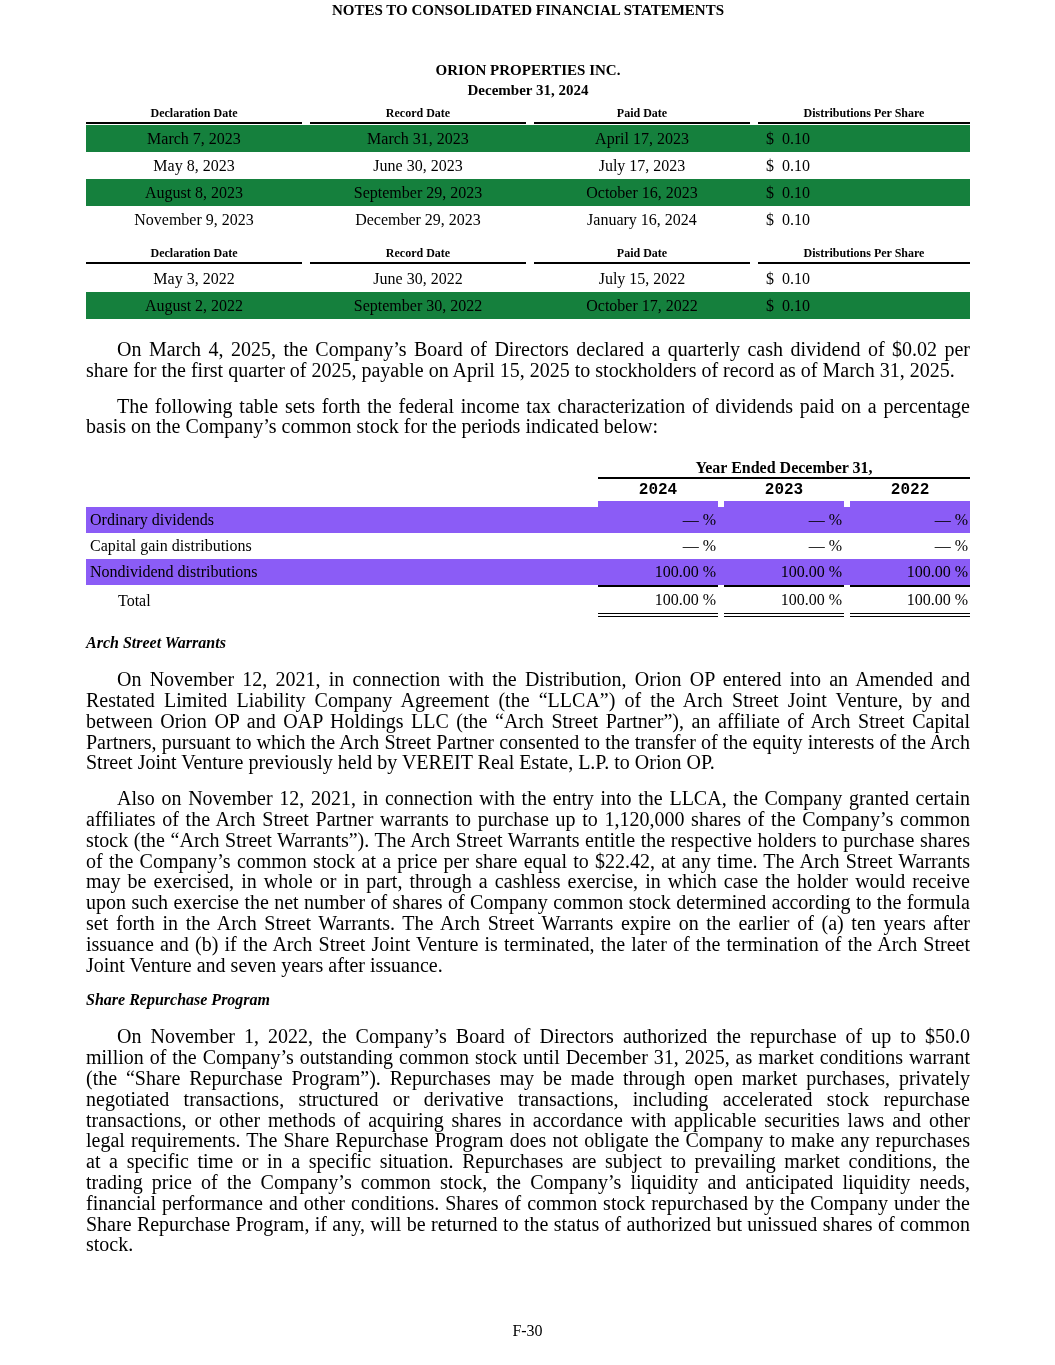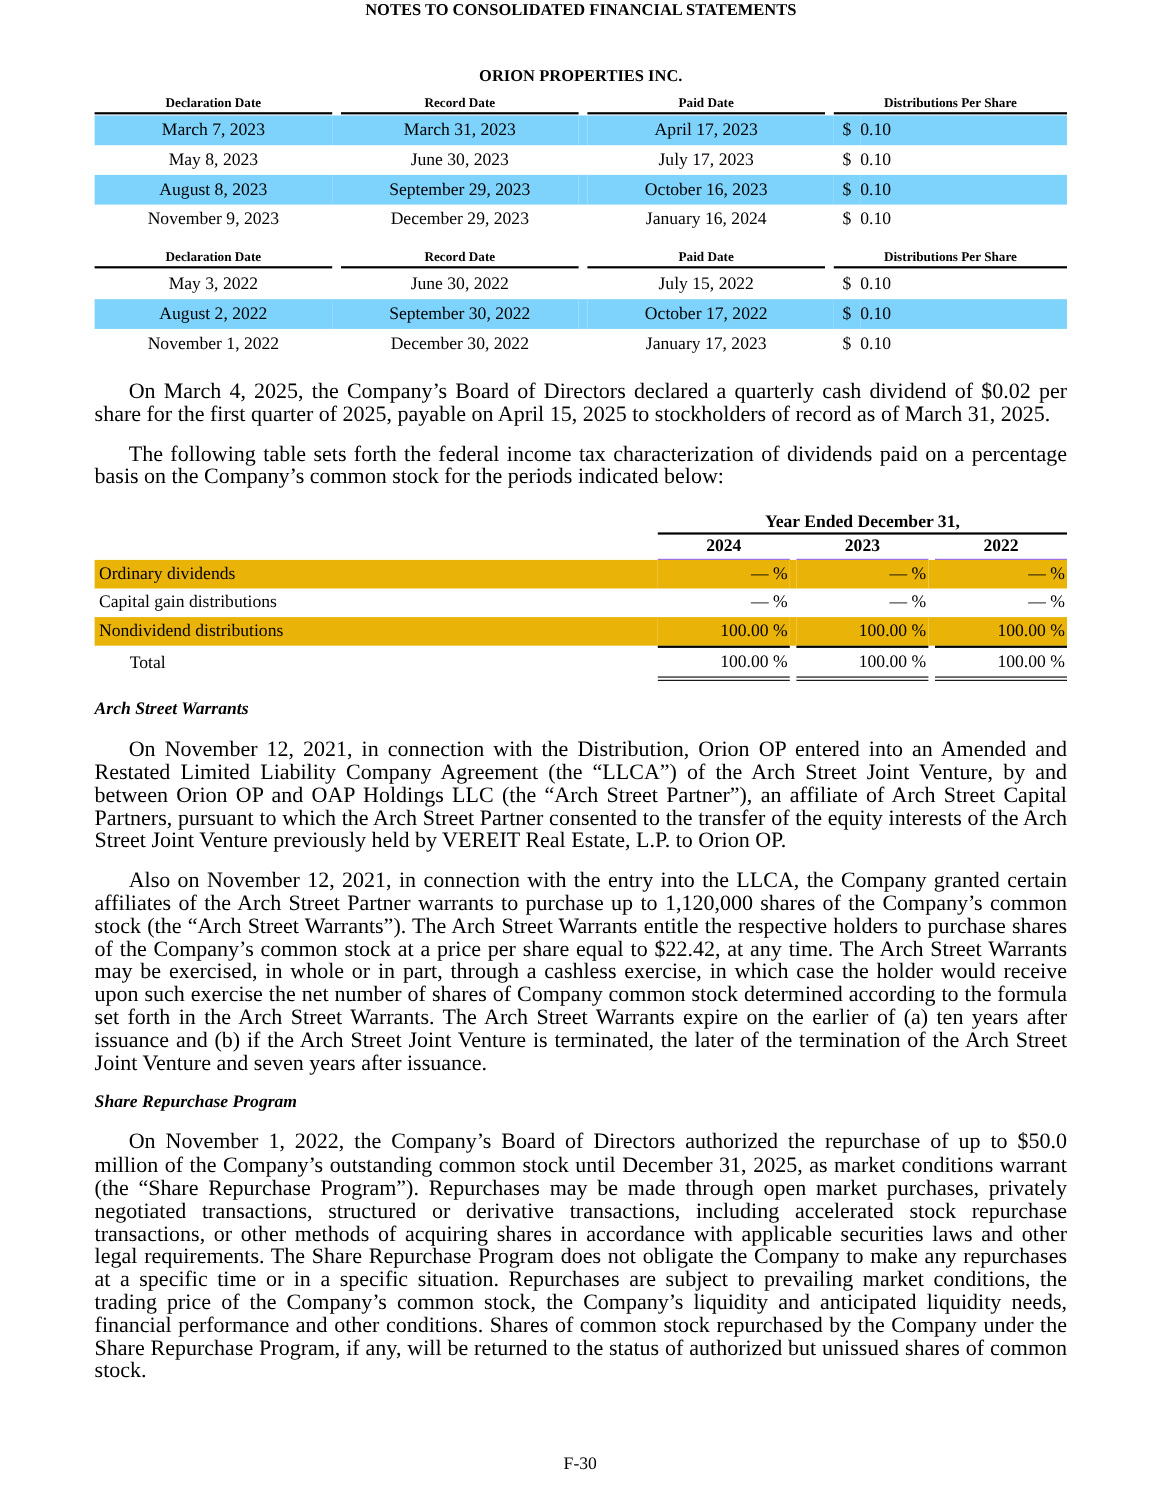--- a/index.html
+++ b/index.html
@@ -12,50 +12,51 @@
   .hdr1 { margin-top: 40px; }
 
   
   table.dist { width: 884px; border-collapse: separate; border-spacing: 0; table-layout: fixed; }
   table.dist th {
     font-size: 12px; font-weight: bold; text-align: center; padding: 0; height: 18px;
     vertical-align: bottom; padding-bottom: 1px;
   }
   table.dist th .rule { display: block; border-bottom: 2px solid #000; margin-top: 1px; }
   table.dist td { font-size: 16px; height: 27px; padding: 0; vertical-align: middle; }
-  table.dist tr.shade td { background: #7dd3fc; }
+  table.dist tr.shade td { background: #15803d; }
   .c-center { text-align: center; }
   .c-dollar { text-align: left; padding-left: 8px !important; }
   .c-right { text-align: left; padding-right: 6px !important; }
 
   p.body {
     font-size: 20px; line-height: 20.8px; text-align: justify; margin: 0;
     text-indent: 31px;
   }
   .section-title { font-size: 16px; font-weight: bold; font-style: italic; line-height: 20px; }
 
   
   table.tax { width: 884px; border-collapse: separate; border-spacing: 0; table-layout: fixed; }
   table.tax td { font-size: 16px; height: 26px; padding: 0; vertical-align: middle; }
-  table.tax tr.shade td.lbl, table.tax tr.shade td.val { background: #eab308; }
+  table.tax tr.shade td.lbl, table.tax tr.shade td.val { background: #8b5cf6; }
   table.tax td.lbl { padding-left: 4px; }
   table.tax td.val { text-align: right; padding-right: 2px; }
   table.tax th { font-size: 16px; font-weight: bold; padding: 0; text-align: center; }
-  .yr-bot { border-bottom: 1px solid #8b5cf6; }
+  .yr-bot { border-bottom: 6px solid #8b5cf6; font-family: Liberation Mono, monospace; }
   .tot-top { border-top: 2px solid #000; }
   .tot-bot { border-bottom: 4px double #000; }
   .pgnum { position: absolute; top: 1322px; left: 0; width: 1055px; text-align: center; font-size: 16px; }
 </style>
 </head>
 <body>
 
 <div class="page">
 
   <div class="hdr">NOTES TO CONSOLIDATED FINANCIAL STATEMENTS</div>
   <div class="hdr hdr1">ORION PROPERTIES INC.</div>
+  <div class="hdr">December 31, 2024</div>
 
   <table class="dist" style="margin-top:6px;">
     <colgroup>
         <col style="width:216px">
         <col style="width:8px">
         <col style="width:216px">
         <col style="width:8px">
         <col style="width:216px">
         <col style="width:8px">
         <col style="width:24px">
@@ -148,30 +149,20 @@
           <td></td>
         <td class="c-dollar">$</td>
         <td class="c-right">0.10</td>
       </tr>
       <tr class="shade">
         <td class="c-center">August 2, 2022</td>
           <td></td>
         <td class="c-center">September 30, 2022</td>
           <td></td>
         <td class="c-center">October 17, 2022</td>
-          <td></td>
-        <td class="c-dollar">$</td>
-        <td class="c-right">0.10</td>
-      </tr>
-      <tr>
-        <td class="c-center">November 1, 2022</td>
-          <td></td>
-        <td class="c-center">December 30, 2022</td>
-          <td></td>
-        <td class="c-center">January 17, 2023</td>
           <td></td>
         <td class="c-dollar">$</td>
         <td class="c-right">0.10</td>
       </tr>
     </tbody>
   </table>
 
   <p class="body" style="margin-top:20px;">On March 4, 2025, the Company’s Board of Directors declared a quarterly cash dividend of $0.02 per share for the first quarter of 2025, payable on April 15, 2025 to stockholders of record as of March 31, 2025.</p>
   <p class="body" style="margin-top:15px;">The following table sets forth the federal income tax characterization of dividends paid on a percentage basis on the Company’s common stock for the periods indicated below:</p>
 

